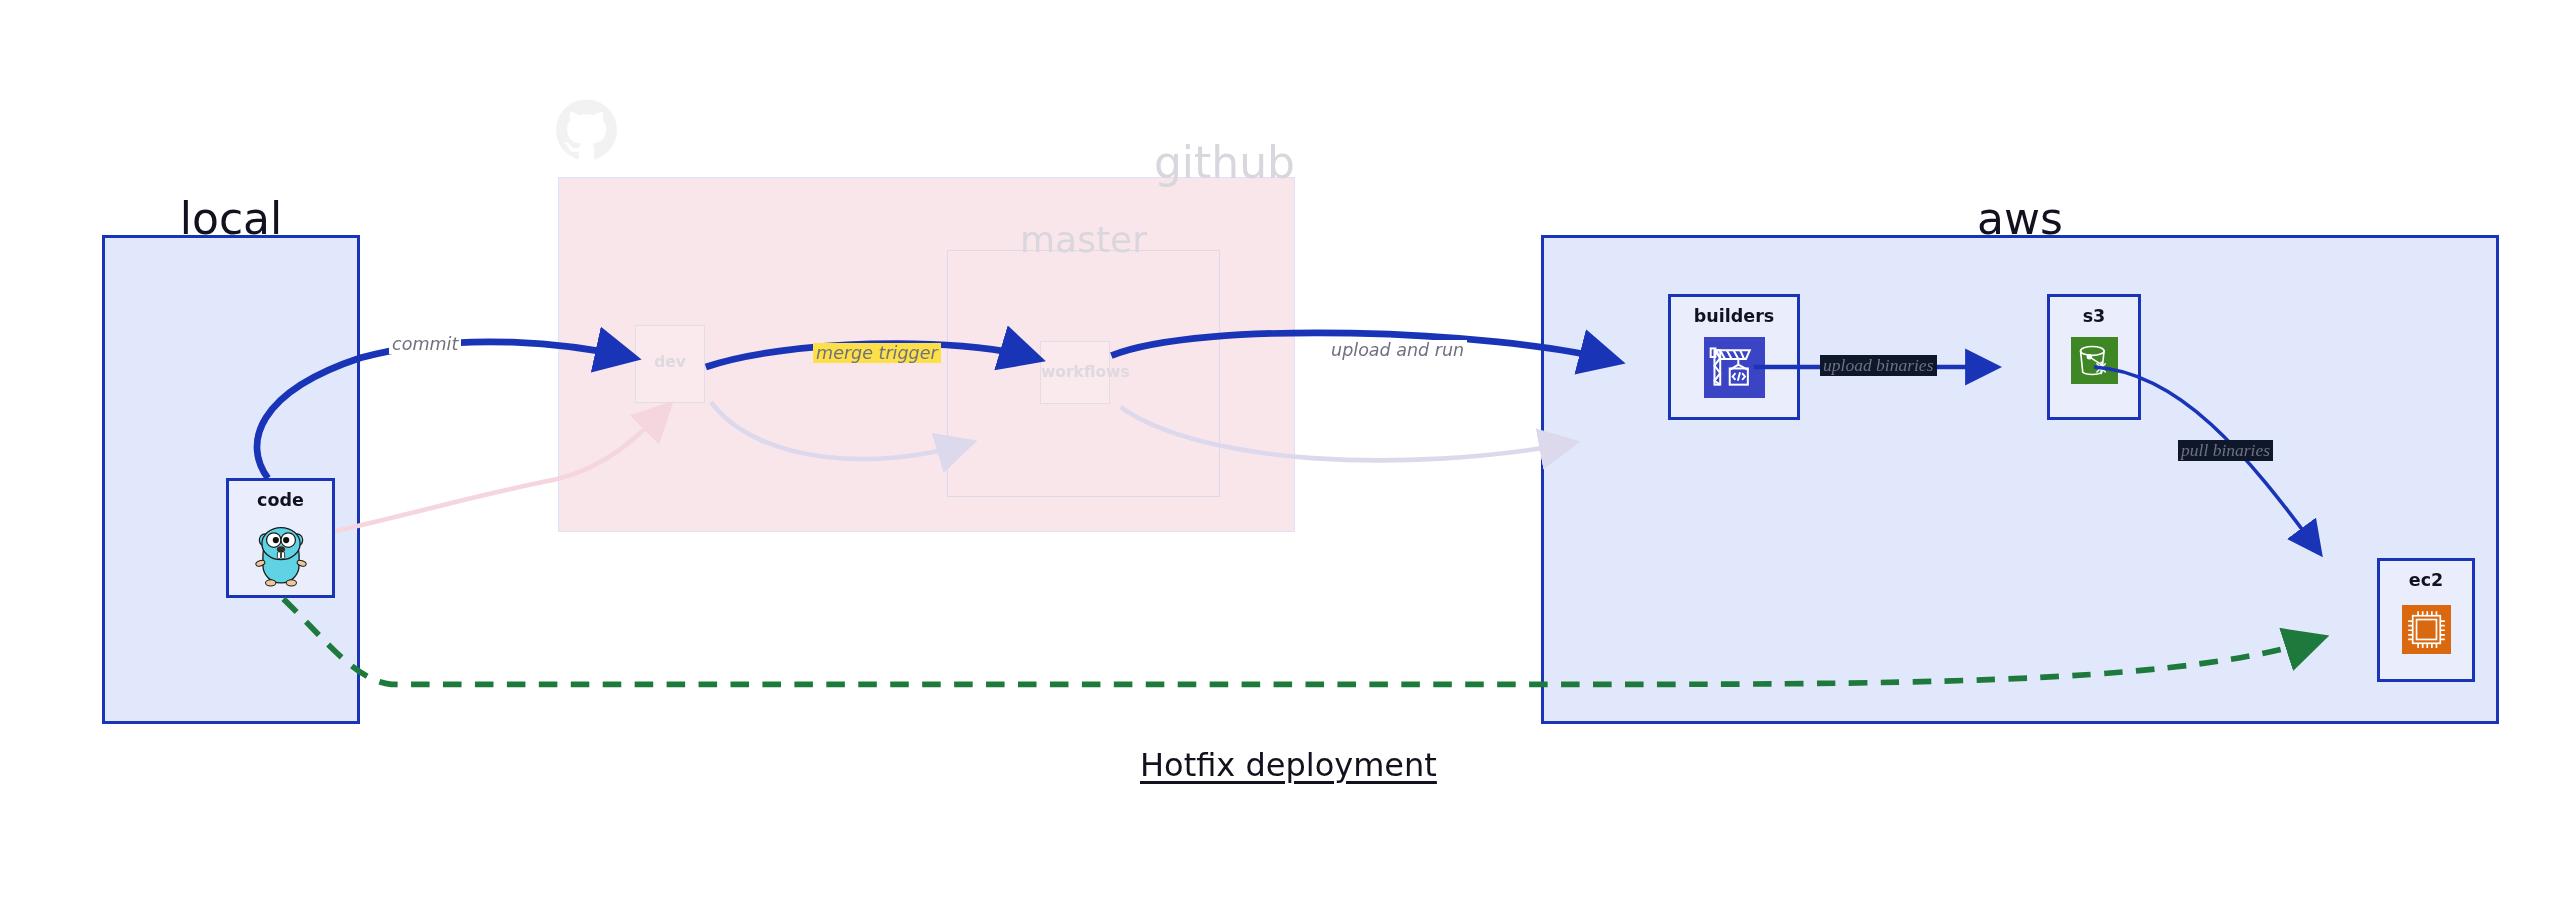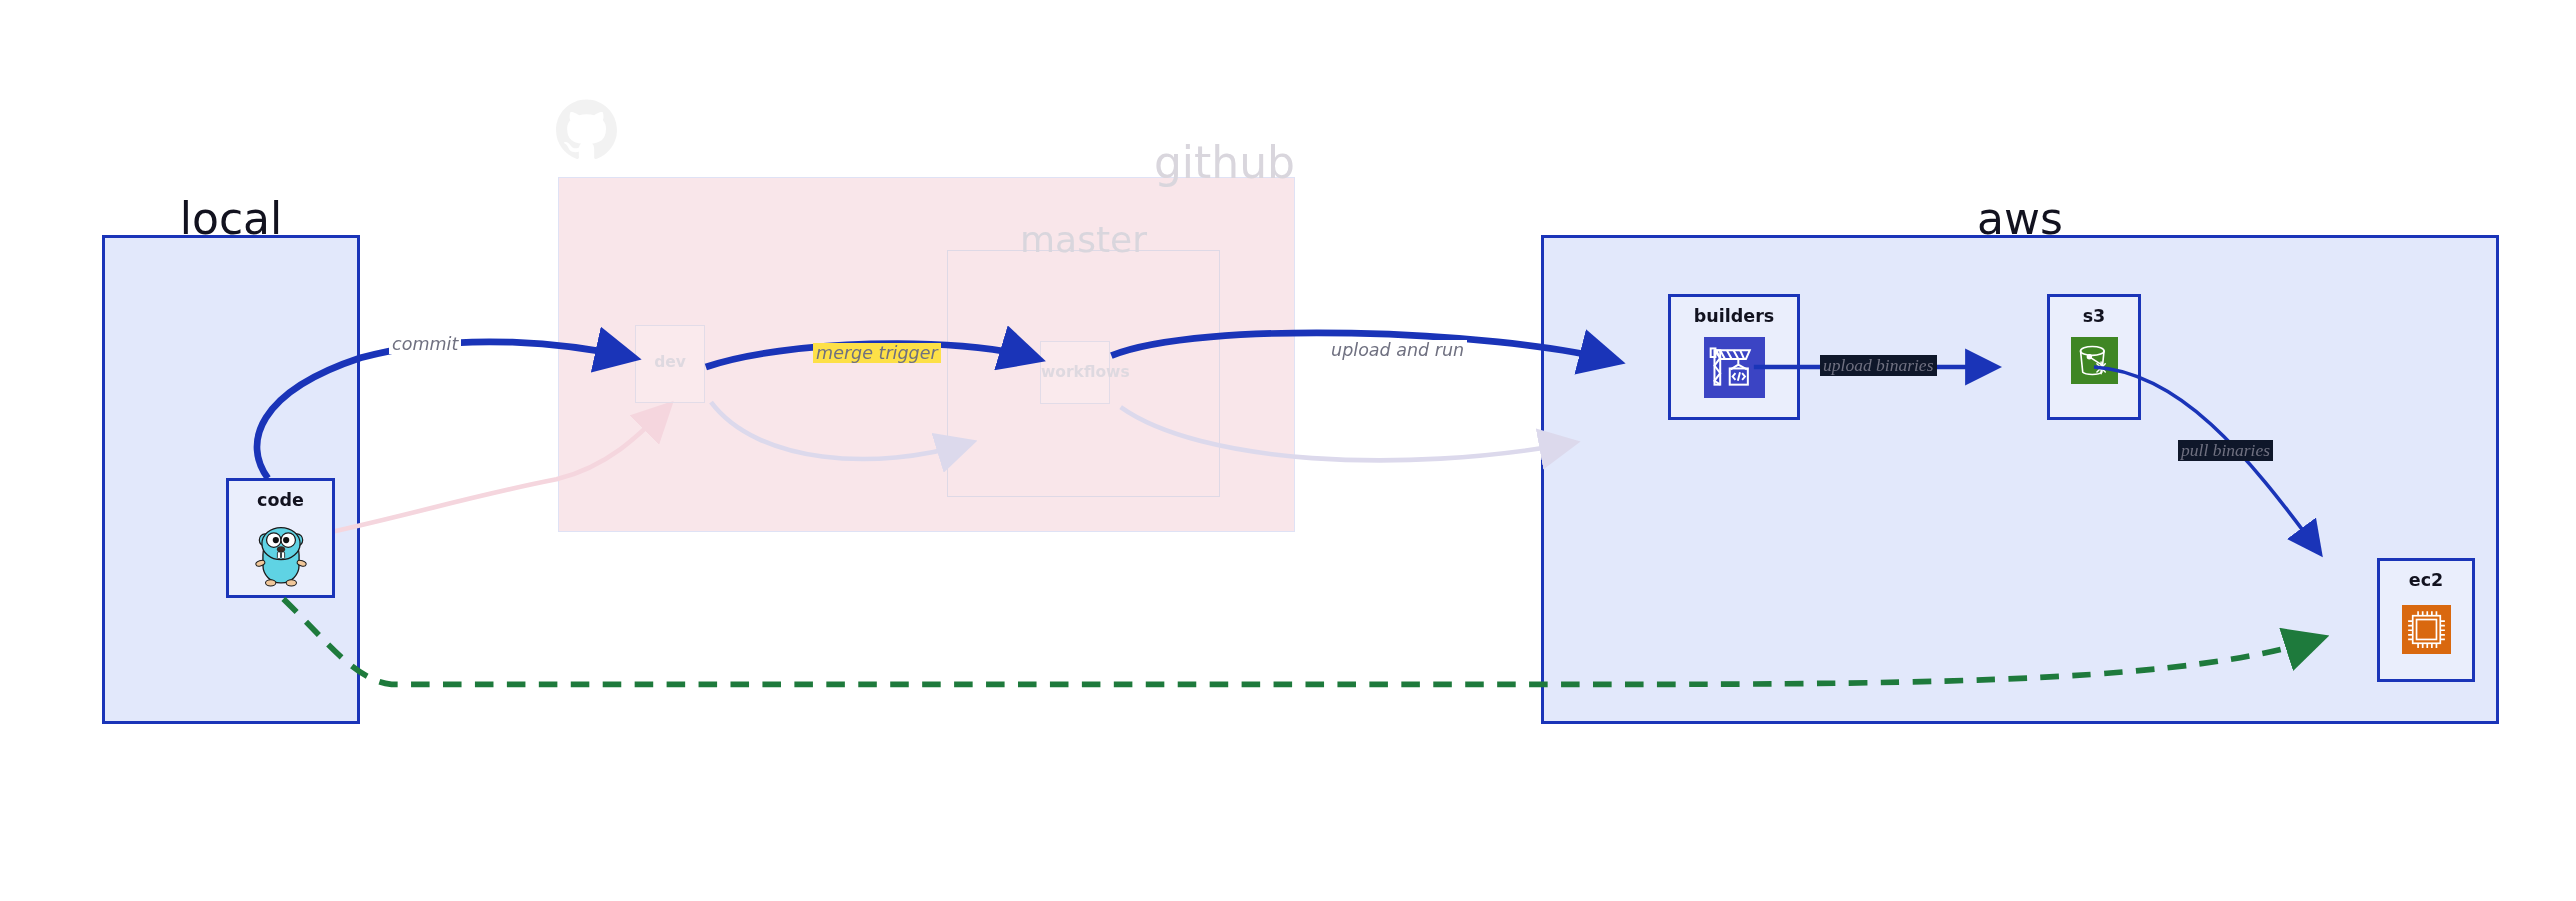--- a/index.html
+++ b/index.html
@@ -192,15 +192,16 @@
 
     <path d="M 550,1162 C 640,1250 690,1320 760,1328 L 3100,1328 C 3800,1328 4250,1320 4500,1240" fill="none" stroke="#1e7a3c" stroke-width="11" stroke-dasharray="36 26" marker-end="url(#mk-green)"></path>
   </svg>
 
   <div class="edge-label" style="left:389px;top:334px;">commit</div>
   <div class="edge-label on-pink" style="left:813px;top:343px;">merge trigger</div>
   <div class="edge-label" style="left:1328px;top:340px;">upload and run</div>
   <div class="edge-label on-blue" style="left:1820px;top:355px;">upload binaries</div>
   <div class="edge-label on-blue" style="left:2178px;top:404px;margin-top:36px;">pull binaries</div>
 
+  <div class="caption" style="left:1140px;top:746px;">Hotfix deployment</div>
 
 </div>
 
 
 </body></html>

